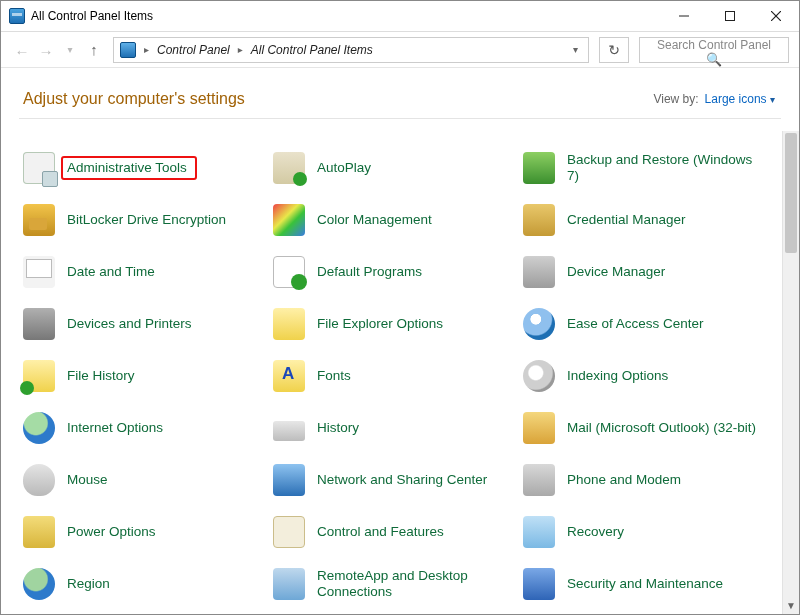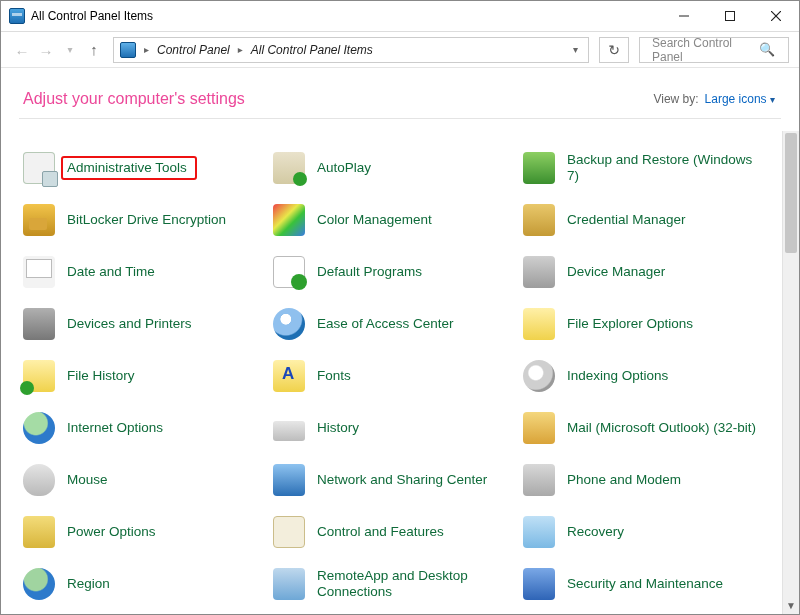--- a/index.html
+++ b/index.html
@@ -20,26 +20,26 @@
   .nav-arrows { display:flex; align-items:center; gap:2px; color:#888; }
   .navbtn { width:22px; height:22px; display:flex; align-items:center; justify-content:center; border-radius:2px; font-size:15px; }
   .navbtn.disabled { color:#bbb; }
   .navbtn.up { color:#666; }
   .address-box { flex:1; height:26px; border:1px solid #ccc; display:flex; align-items:center; padding:0 4px 0 6px; gap:6px; margin-left:4px; }
   .address-icon { width:16px; height:16px; background:linear-gradient(#5fb0e8,#1e6fb3); border:1px solid #0b4d85; border-radius:2px; }
   .crumb { color:#222; font-size:12px;font-style:italic; }
   .crumb-sep { color:#666; padding:0 2px; font-size:10px; }
   .addr-drop { margin-left:auto; color:#666; font-size:10px; padding:0 6px; }
   .refresh-btn { width:30px; height:26px; display:flex; align-items:center; justify-content:center; border:1px solid #ccc; margin-left:6px; color:#555; font-size:14px; }
-  .search-box { width:150px; height:26px; border:1px solid #ccc; margin-left:6px; display:flex; align-items:center; padding:0 12px; color:#888; font-size:12px; justify-content:space-between; }
+  .search-box { width:150px; height:26px; border:1px solid #ccc; margin-left:6px; display:flex; align-items:center; padding:0 12px; color:#888; font-size:12px; justify-content:space-between;flex-direction:column; }
   .search-icon { font-size:13px; color:#777; }
 
   
   .header-row { display:flex; align-items:center; justify-content:space-between; padding:22px 24px 10px 22px; }
-  .header-title { color:#ec4899; font-size:16px; }
+  .header-title { color:#a16207; font-size:16px; }
   .viewby { font-size:12px; color:#666; display:flex; align-items:center; gap:6px; }
   .viewby-link { color:#0a66c2; }
   .viewby-caret { color:#1a5ea5; font-size:10px; }
   .divider { border-top:1px solid #e4e4e4; margin:0 18px 0 18px; }
 
   
   .content-area { position:absolute; top:130px; bottom:0; left:0; right:0; }
   .scrollbar { position:absolute; right:0; top:0; bottom:0; width:17px; background:#f0f0f0; border-left:1px solid #e2e2e2; }
   .scroll-thumb { position:absolute; left:2px; right:2px; top:2px; height:120px; background:#c6c6c6; border-radius:2px; }
   .scroll-arrow { position:absolute; left:0; right:0; height:17px; display:flex; align-items:center; justify-content:center; color:#666; font-size:10px;}
@@ -191,26 +191,26 @@
           </div>
           <div class="item">
             <div class="item-icon ic-devmgr"></div>
             <span class="item-label">Device Manager</span>
           </div>
           <div class="item">
             <div class="item-icon ic-devprint"></div>
             <span class="item-label">Devices and Printers</span>
           </div>
           <div class="item">
+            <div class="item-icon ic-fileexp"></div>
+            <span class="item-label">File Explorer Options</span>
+          </div>
+          <div class="item">
             <div class="item-icon ic-ease"></div>
             <span class="item-label">Ease of Access Center</span>
-          </div>
-          <div class="item">
-            <div class="item-icon ic-fileexp"></div>
-            <span class="item-label">File Explorer Options</span>
           </div>
           <div class="item">
             <div class="item-icon ic-filehist"></div>
             <span class="item-label">File History</span>
           </div>
           <div class="item">
             <div class="item-icon ic-fonts"></div>
             <span class="item-label">Fonts</span>
           </div>
           <div class="item">

